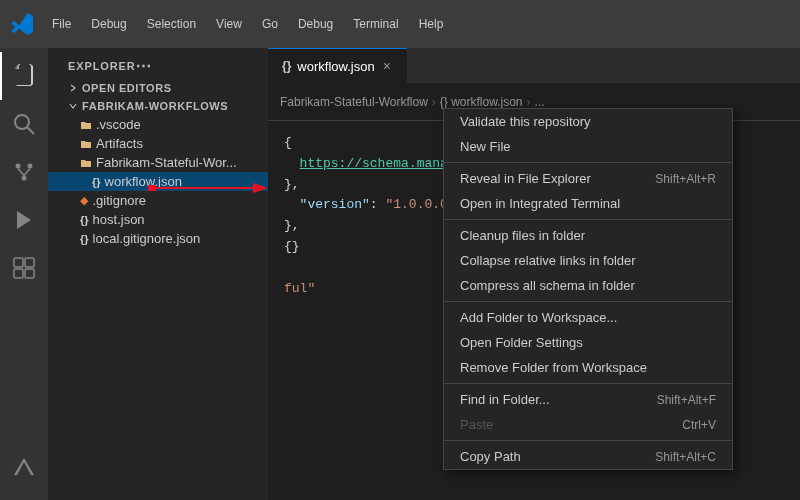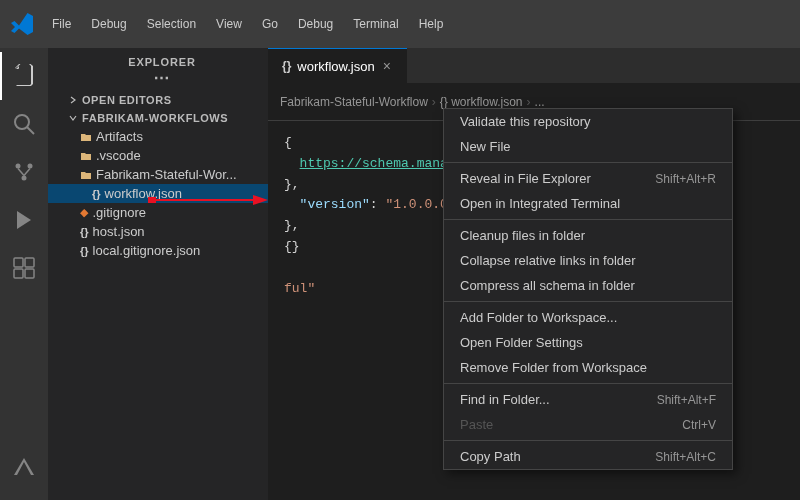--- a/index.html
+++ b/index.html
@@ -90,21 +90,20 @@
     }
     .sidebar-header {
       padding: 8px 12px 4px 20px;
       font-size: 11px;
       font-weight: 700;
       letter-spacing: 0.08em;
       color: #bbbbbb;
       text-transform: uppercase;
       display: flex;
       align-items: center;
-      flex-direction: column;
     }
     .sidebar-section {
       font-size: 11px;
       font-weight: 700;
       letter-spacing: 0.05em;
       color: #bbbbbb;
       padding: 3px 12px 3px 20px;
       cursor: pointer;
       display: flex;
       align-items: center;
@@ -331,27 +330,27 @@
       <svg class="chevron" viewBox="0 0 10 10">
           <path d="M2 3l3 4 3-4" stroke="#bbbbbb" stroke-width="1.2" fill="none"></path>
         </svg>
       <span>FABRIKAM-WORKFLOWS</span>
     </div>
 
     <div class="tree-item indent-1">
       <svg width="12" height="12" viewBox="0 0 12 12">
           <path d="M1 3h4l1 1h5v6H1V3z" fill="#dcb67a"></path>
         </svg>
-      <span>Artifacts</span>
+      <span>.vscode</span>
     </div>
     <div class="tree-item indent-1">
       <svg width="12" height="12" viewBox="0 0 12 12">
           <path d="M1 3h4l1 1h5v6H1V3z" fill="#dcb67a"></path>
         </svg>
-      <span>.vscode</span>
+      <span>Artifacts</span>
     </div>
     <div class="tree-item indent-1">
       <svg width="12" height="12" viewBox="0 0 12 12">
           <path d="M1 3h4l1 1h5v6H1V3z" fill="#dcb67a"></path>
         </svg>
       <span>Fabrikam-Stateful-Wor...</span>
     </div>
     <div class="tree-item indent-2 selected">
       <span style="color:#cccccc; font-size:11px; font-weight:bold;">{}</span>
       <span>workflow.json</span>

